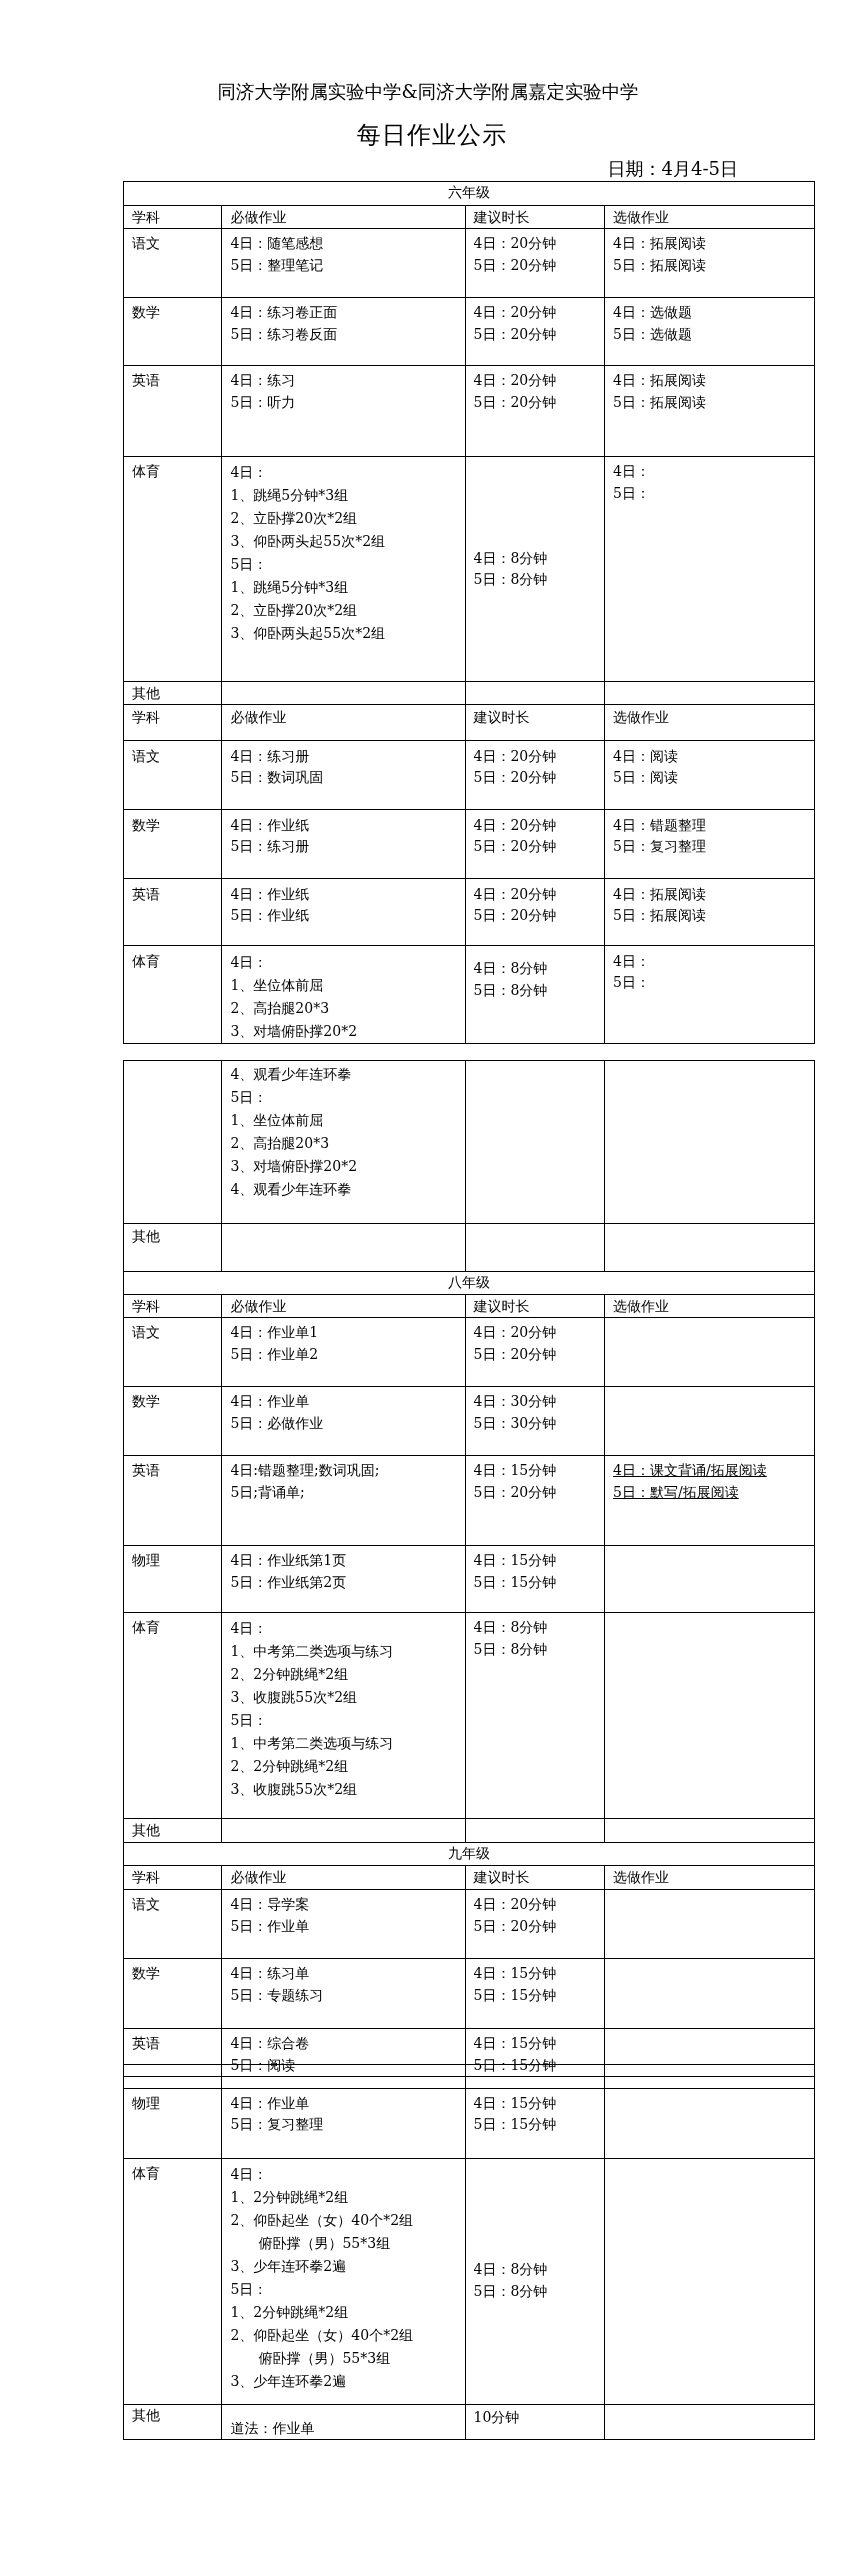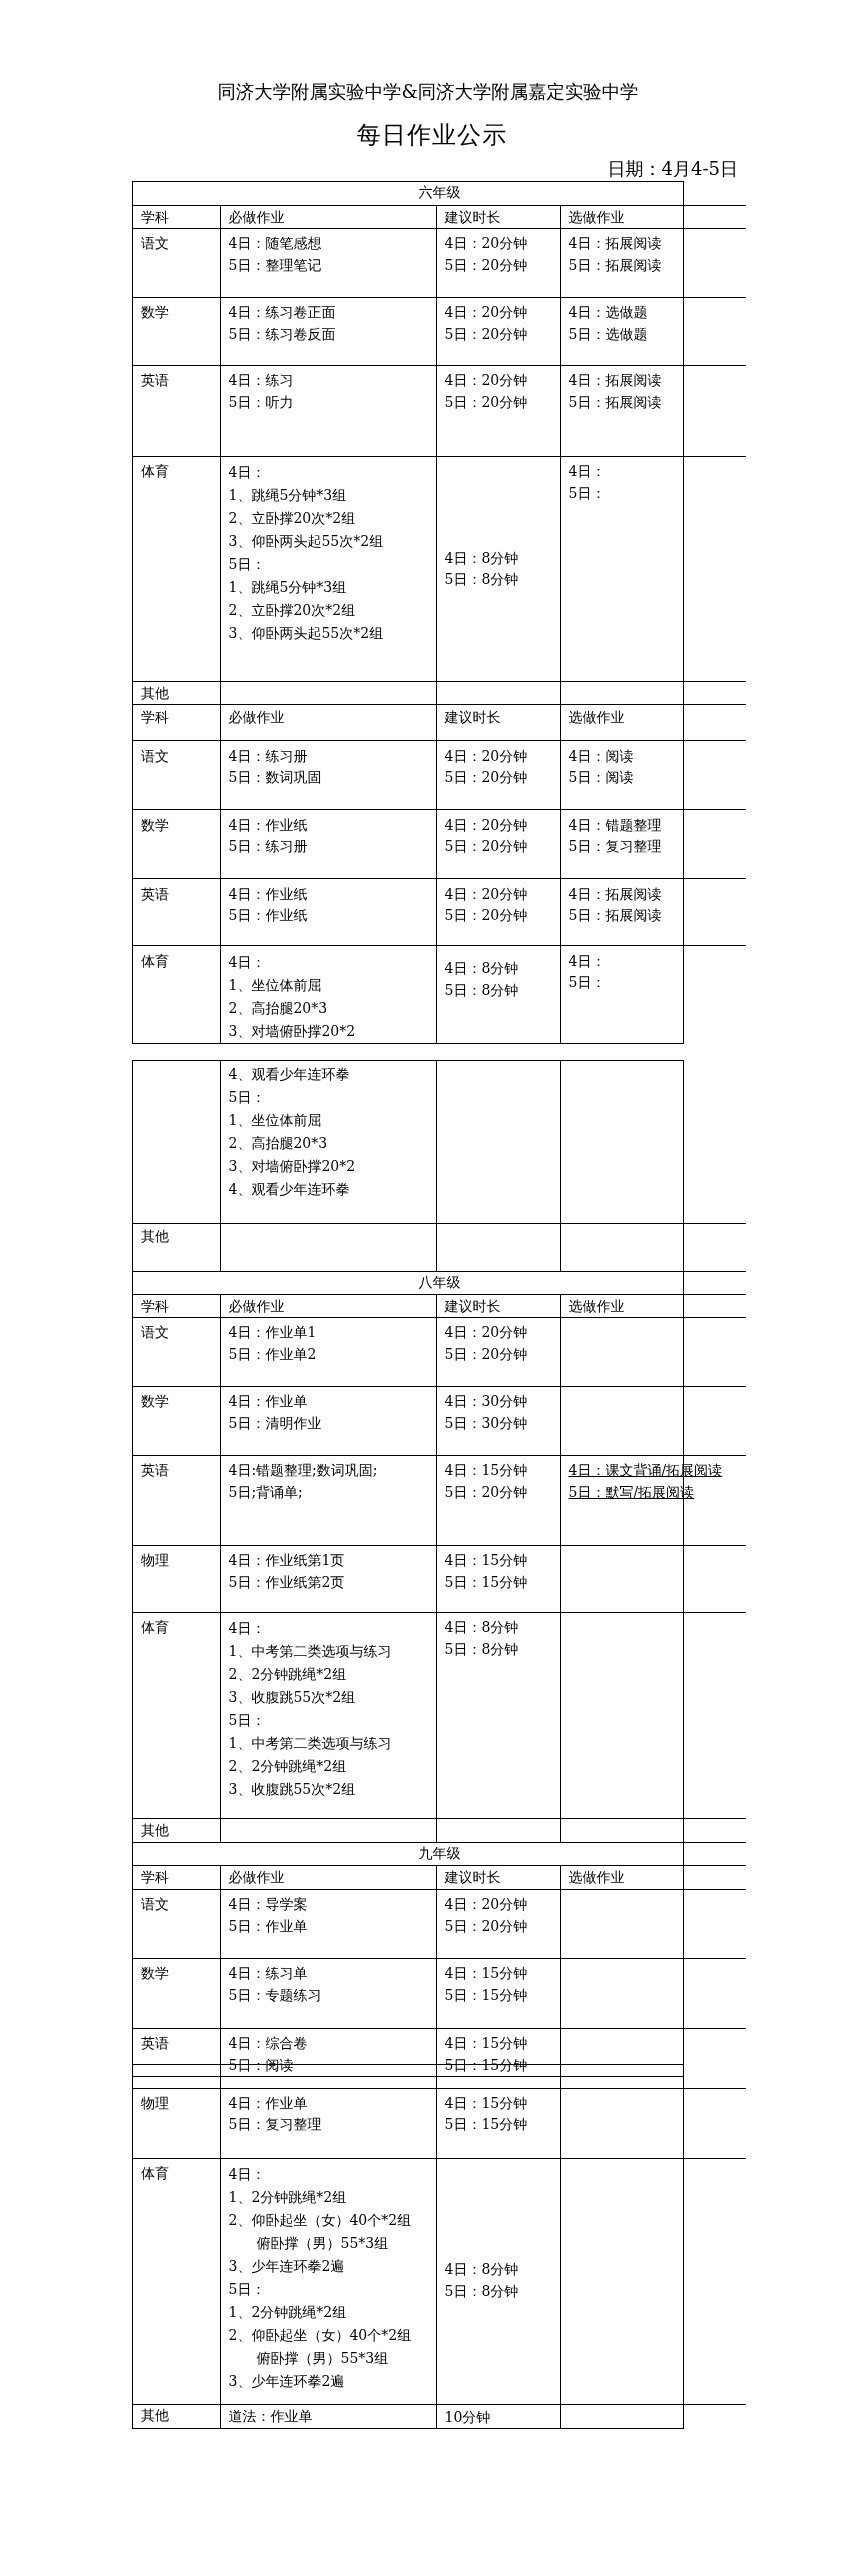--- a/index.html
+++ b/index.html
@@ -12,22 +12,22 @@
     font-size: 18.4px; line-height: 21.6px; letter-spacing: 0px;
   }
   .title-main {
     position: absolute; left: 0; width: 864px; top: 121px; text-align: center;
     font-size: 24px; line-height: 28px; letter-spacing: 1.1px;
   }
   .date-line {
     position: absolute; right: 118px; top: 160px; font-size: 18px; line-height: 17.3px;
   }
   .block {
-    position: absolute; left: 123px; width: 552px;
-    border: 1.1px solid #000; box-sizing: border-box; margin-left: 9px;
+    position: absolute; left: 123px; width: 692px;
+    border: 1.1px solid #000; box-sizing: border-box;
   }
   table.hw {
     border-collapse: collapse; width: 100%; table-layout: fixed;
   }
   table.hw td {
     border: 1.1px solid #000; vertical-align: top; padding: 4.3px 0 0 8px;
     font-size: 14px; line-height: 21.6px; box-sizing: border-box; white-space: nowrap;
   }
   table.hw tr:first-child td { border-top: none; }
   table.hw td:first-child { border-left: none; }
@@ -258,21 +258,21 @@
     <td>
             <span class="line">4日：20分钟</span>
             <span class="line">5日：20分钟</span>
           </td>
     <td></td>
   </tr>
   <tr style="height:69px">
     <td>数学</td>
     <td>
             <span class="line">4日：作业单</span>
-            <span class="line">5日：清明作业</span>
+            <span class="line">5日：必做作业</span>
           </td>
     <td>
             <span class="line">4日：30分钟</span>
             <span class="line">5日：30分钟</span>
           </td>
     <td></td>
   </tr>
   <tr style="height:90px">
     <td>英语</td>
     <td>
@@ -416,20 +416,20 @@
       <span class="pe-line">3、少年连环拳2遍</span>
     </td>
     <td class="mid">
             <span class="line">4日：8分钟</span>
             <span class="line">5日：8分钟</span>
           </td>
     <td></td>
   </tr>
   <tr style="height:24px">
     <td style="padding-top:0.5px">其他</td>
-    <td style="padding-top:1px">道法：作业单</td>
+    <td style="padding-top:13px">道法：作业单</td>
     <td style="padding-top:2px">10分钟</td>
     <td></td>
   </tr>
 </tbody>
     </table>
 </div>
 
 
 </body></html>

